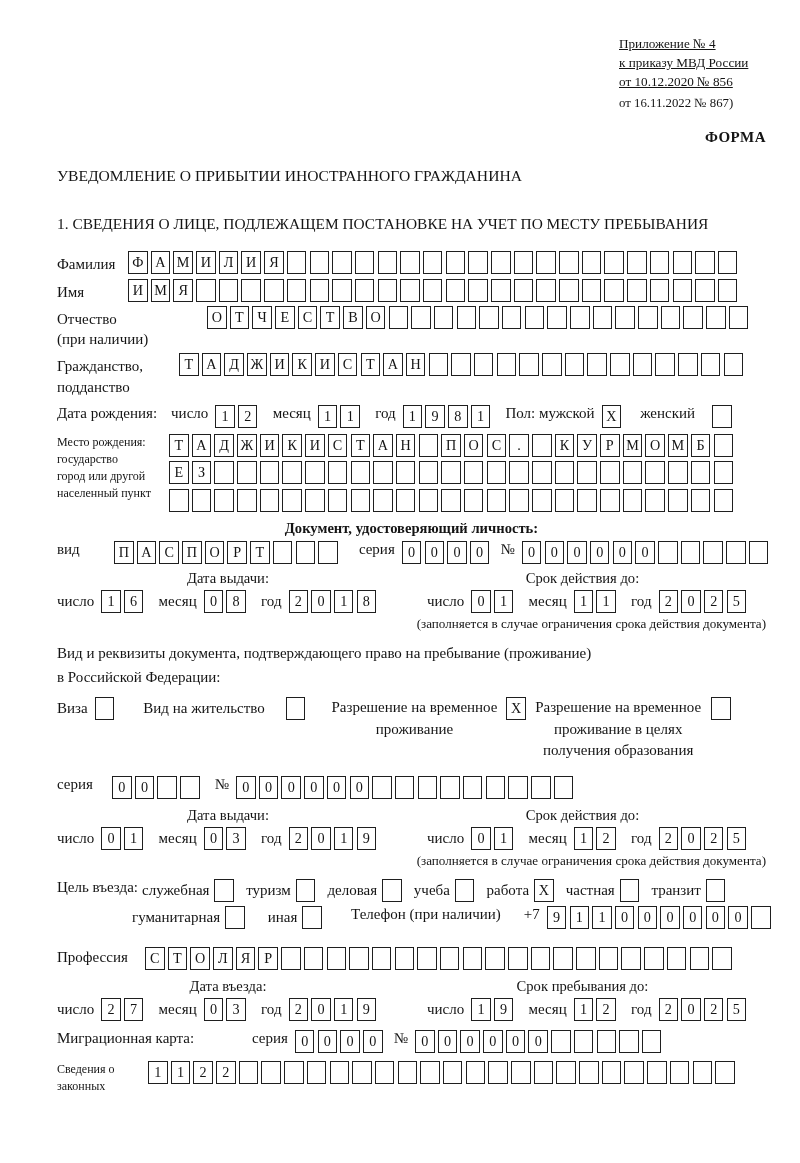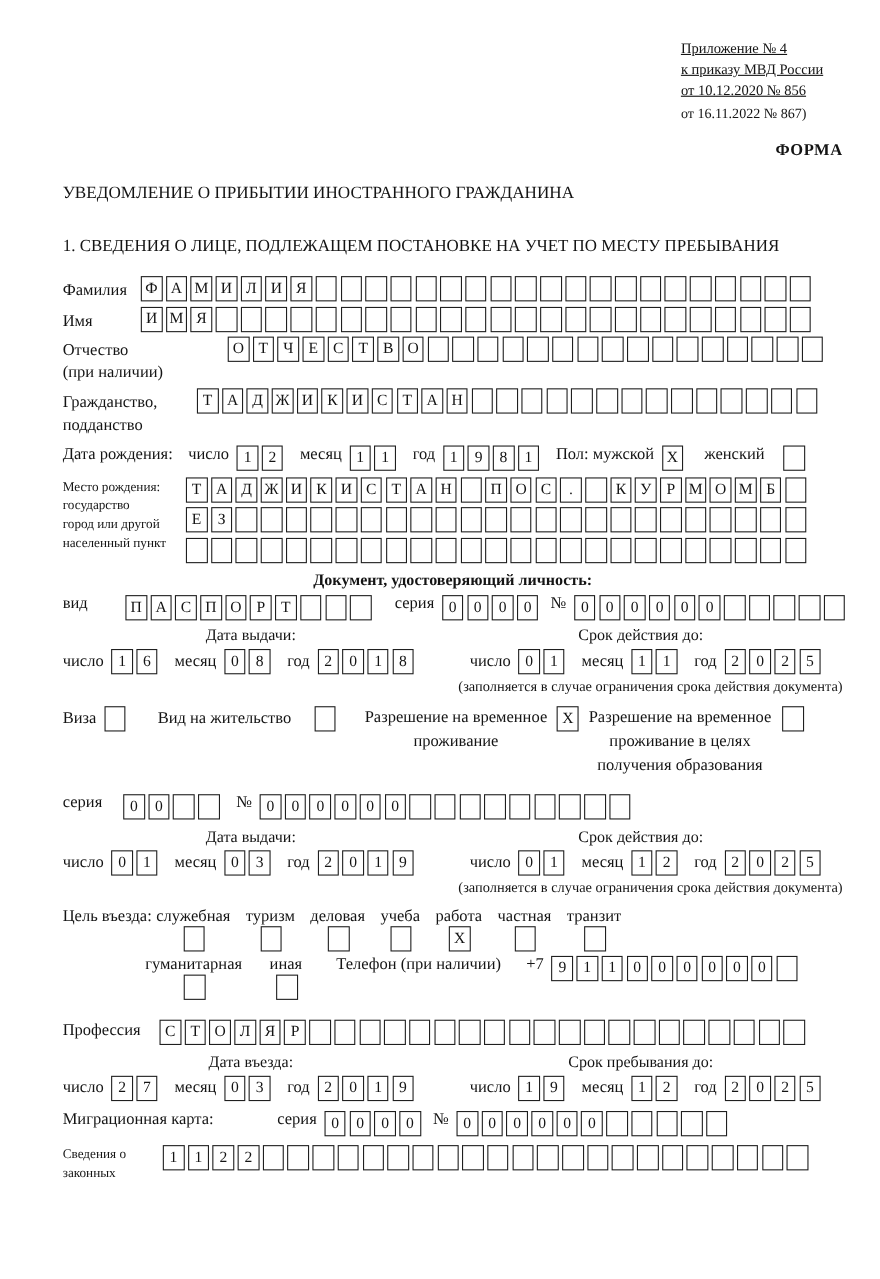--- a/index.html
+++ b/index.html
@@ -30,21 +30,21 @@
   .dates-row{display:flex;}
   .dhalf-l{width:342px;flex:0 0 auto;}
   .dhalf-r{flex:1;}
   .dheading{font-size:14.6px;text-align:center;margin-bottom:3px;}
   .dline{display:flex;align-items:center;}
   .note{font-size:13.1px;text-align:right;margin:3px 0 10px 0;}
 
   
   .opts{display:flex;align-items:flex-start;margin-top:8px;margin-bottom:14px;}
   .opt-multi{font-size:15px;text-align:center;line-height:1.45;}
-  .purpose-opt{display:flex;align-items:center;margin-right:9px;flex-direction:column;}
+  .purpose-opt{display:flex;align-items:center;margin-right:9px;}
   .purpose-opt .w{margin-right:5px;}
 
   
   .lblcol{font-size:12px;line-height:1.42;flex:0 0 auto;}
   .rows-stack > .cells{display:flex;margin-bottom:4.5px;}
 </style>
 </head>
 <body>
 
 <div class="page">
@@ -399,20 +399,24 @@
             <span class="cell">2</span>
             <span class="cell">0</span>
             <span class="cell">2</span>
             <span class="cell">5</span>
           </span>
       </div>
     </div>
   </div>
   <div class="note">(заполняется в случае ограничения срока действия документа)</div>
 
+  <div style="font-size:15px;line-height:1.55">
+    <div>Вид и реквизиты документа, подтверждающего право на пребывание (проживание)</div>
+    <div>в Российской Федерации:</div>
+  </div>
 
   <div class="opts">
     <span class="w" style="padding-top:3px">Виза</span>
     <span class="cells">
         <span class="cell"></span>
       </span>
     <span class="w" style="margin-left:26px;padding-top:3px">Вид на жительство</span>
     <span class="cells" style="margin-left:14px">
         <span class="cell"></span>
       </span>

